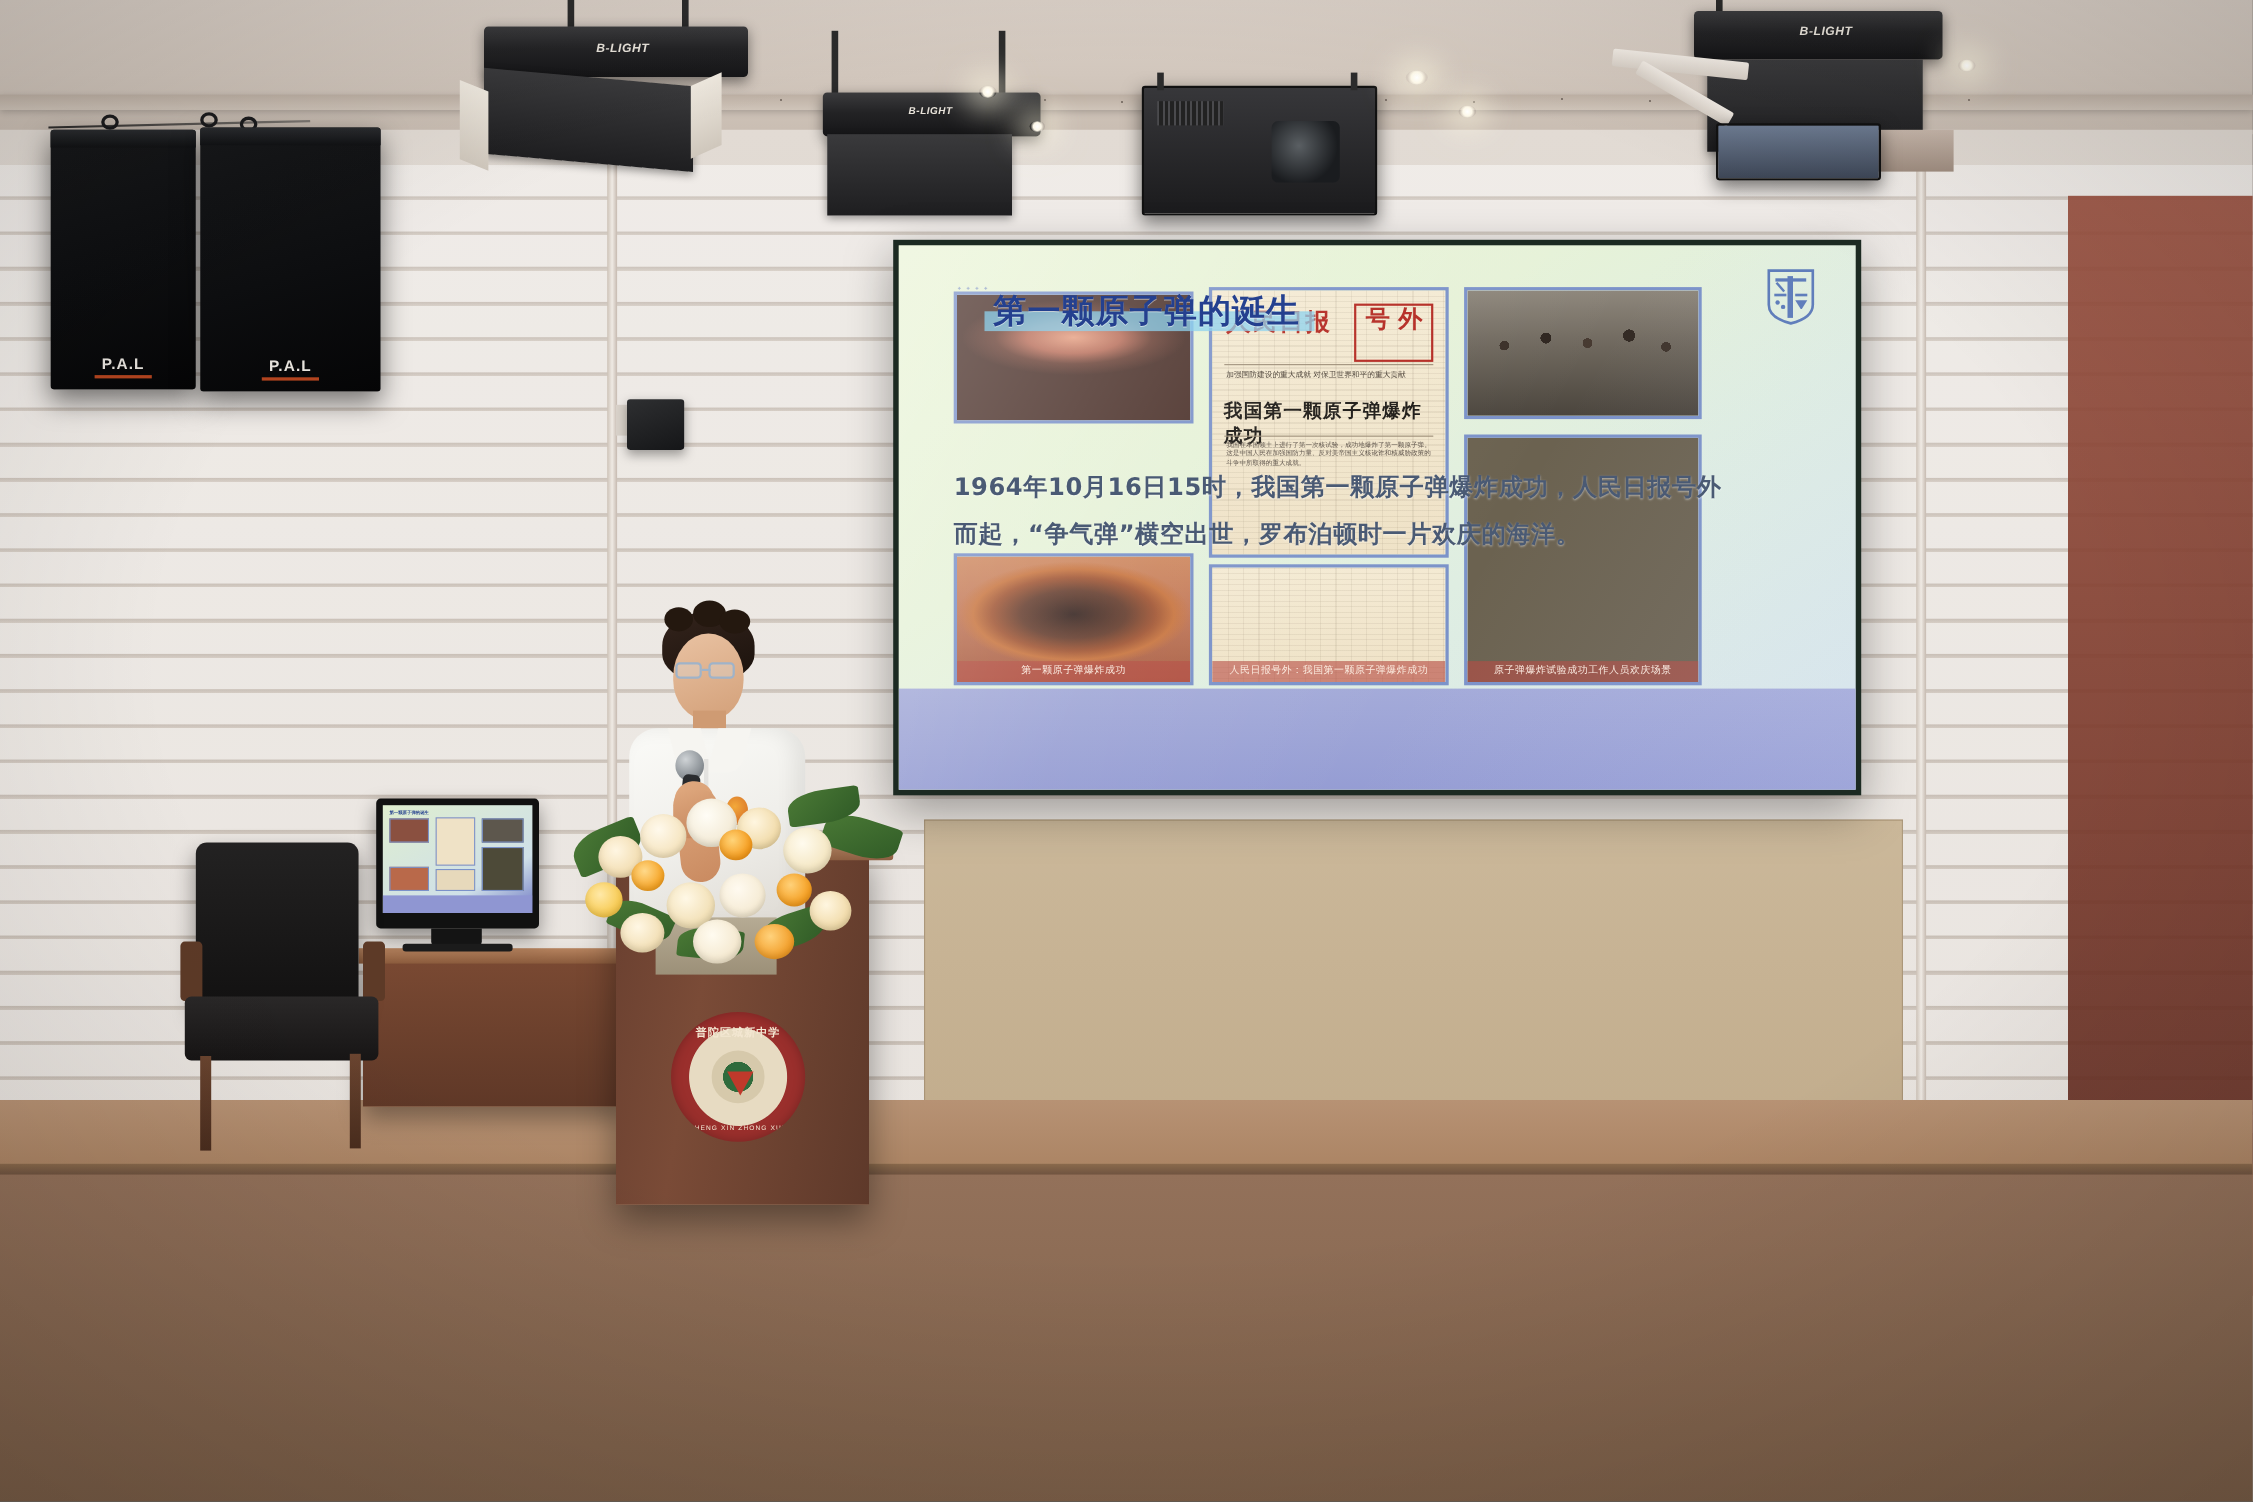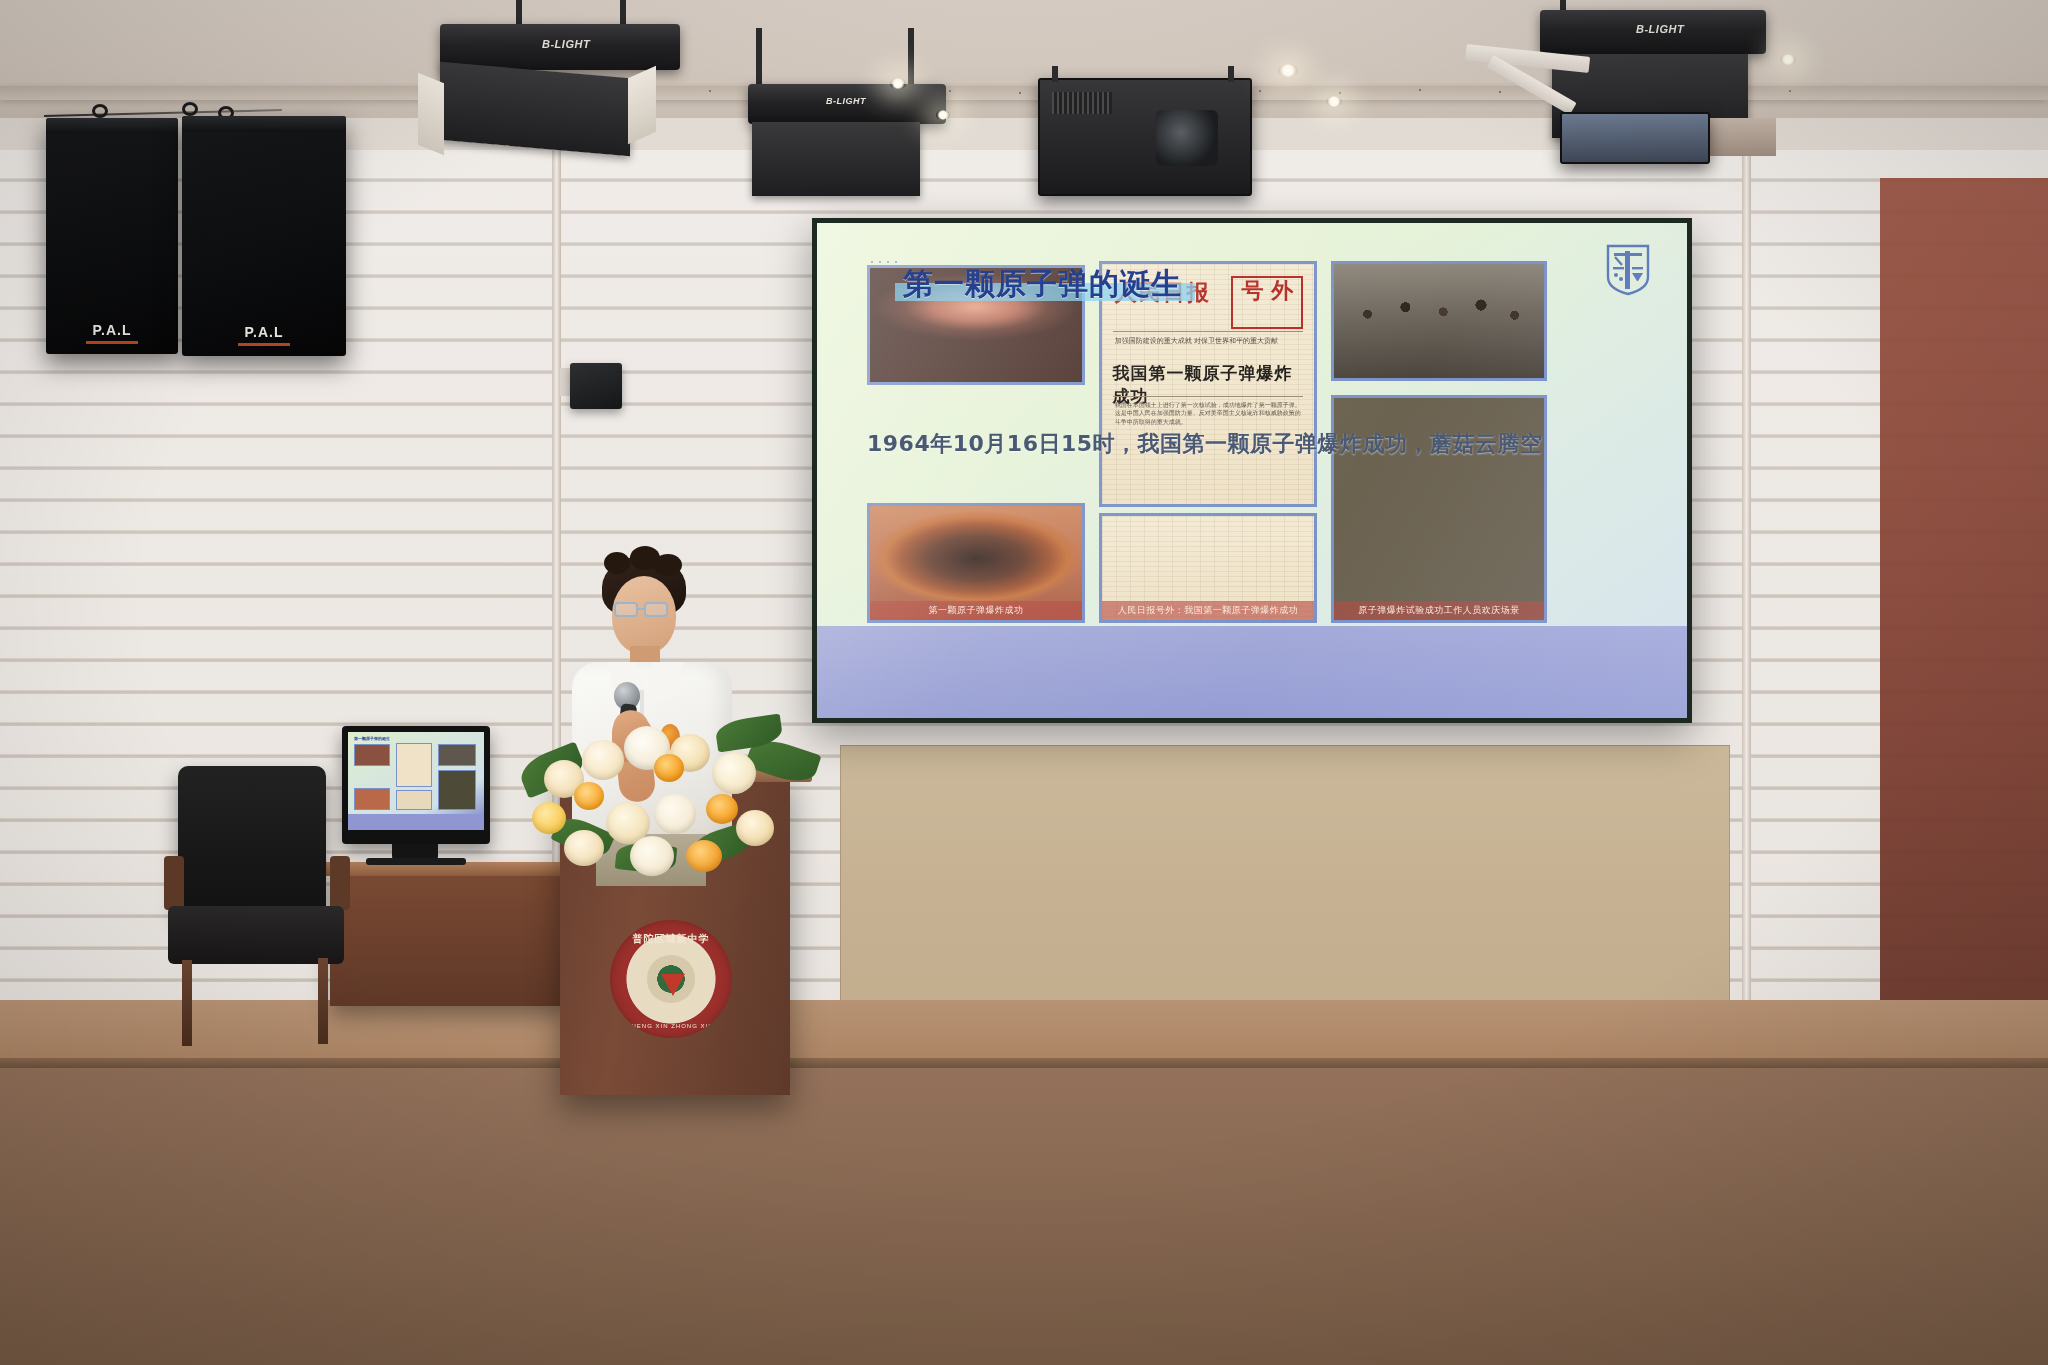--- a/index.html
+++ b/index.html
@@ -637,21 +637,22 @@
           <div class="np-columns"></div>
         </div>
         <div class="img-caption">人民日报号外：我国第一颗原子弹爆炸成功</div>
       </div>
       <div class="img-cell" style="left:514px; top:172px; width:216px; height:228px;">
         <div class="celebration-photo"></div>
         <div class="img-caption">原子弹爆炸试验成功工作人员欢庆场景</div>
       </div>
 
       <div class="slide-paragraph">
-        <div>1964年10月16日15时，我国第一颗原子弹爆炸成功，蘑菇云腾空</div>
+        <div>1964年10月16日15时，我国第一颗原子弹爆炸成功，人民日报号外</div>
+        <div>而起，“争气弹”横空出世，罗布泊顿时一片欢庆的海洋。</div>
       </div>
 
       <div class="slide-bottom-band"></div>
       <div class="slide-glare"></div>
     </div>
   </div>
 
   <div class="av-table"></div>
   <div class="av-table-top"></div>
   <div class="monitor">

